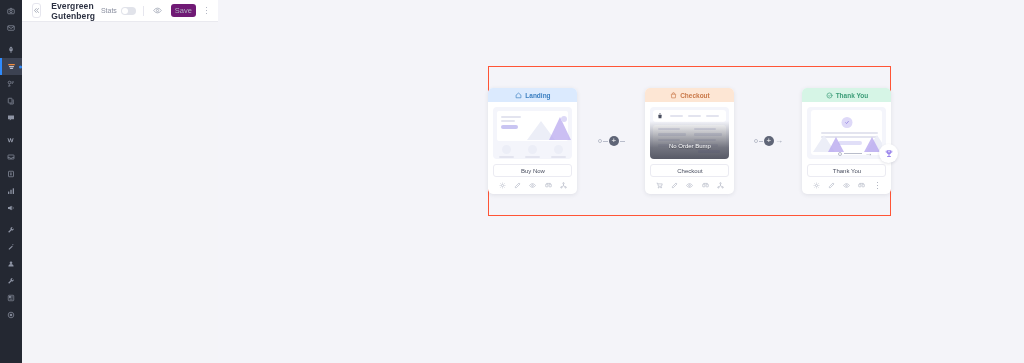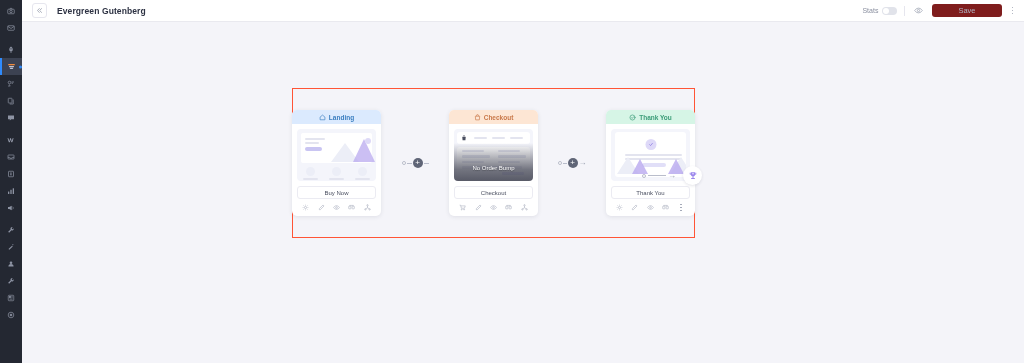--- a/index.html
+++ b/index.html
@@ -32,21 +32,21 @@
     transform: translateY(-50%);
     width: 3px; height: 3px; border-radius: 50%; background: #2f8bfd;
   }
   .rail-item.active::before {
     content: ""; position: absolute; left: 0; top: 0; bottom: 0;
     width: 2px; background: #2f8bfd;
   }
   .rail-sep { height: 5px; }
 
   
-  .stage { flex: 1; display: flex; flex-direction: column; position: relative; border-radius: 16px; }
+  .stage { flex: 1; display: flex; flex-direction: row; position: relative; border-radius: 16px; }
 
   
   .topbar {
     height: 22px; background: #ffffff;
     display: flex; align-items: center;
     padding: 0 8px 0 10px;
     border-bottom: 1px solid #e9e9ef;
     flex: 0 0 22px;
   }
   .collapse-btn {
@@ -71,23 +71,23 @@
   .toggle .knob {
     position: absolute; left: 1px; top: 1px;
     width: 6px; height: 6px; border-radius: 50%; background: #ffffff;
   }
   .vdiv { width: 1px; height: 10px; background: #e6e6ee; }
   .icon-btn {
     width: 13px; height: 13px; display: flex;
     align-items: center; justify-content: center; color: #9aa0b0;
   }
   .save-btn {
-    background: #7f1d1d; color: #b0b4c2;
+    background: #701a75; color: #b0b4c2;
     font-size: 7.5px; border-radius: 3px;
-    padding: 3px 26px; line-height: 1; border: none;
+    padding: 3px 4px; line-height: 1; border: none;
     font-family: inherit;
   }
   .kebab {
     display: flex; flex-direction: column; gap: 1.5px;
     align-items: center; padding: 0 3px;
   }
   .kebab i { width: 1.5px; height: 1.5px; border-radius: 50%; background: #9aa0b0; display:block; }
 
   
   .canvas {

